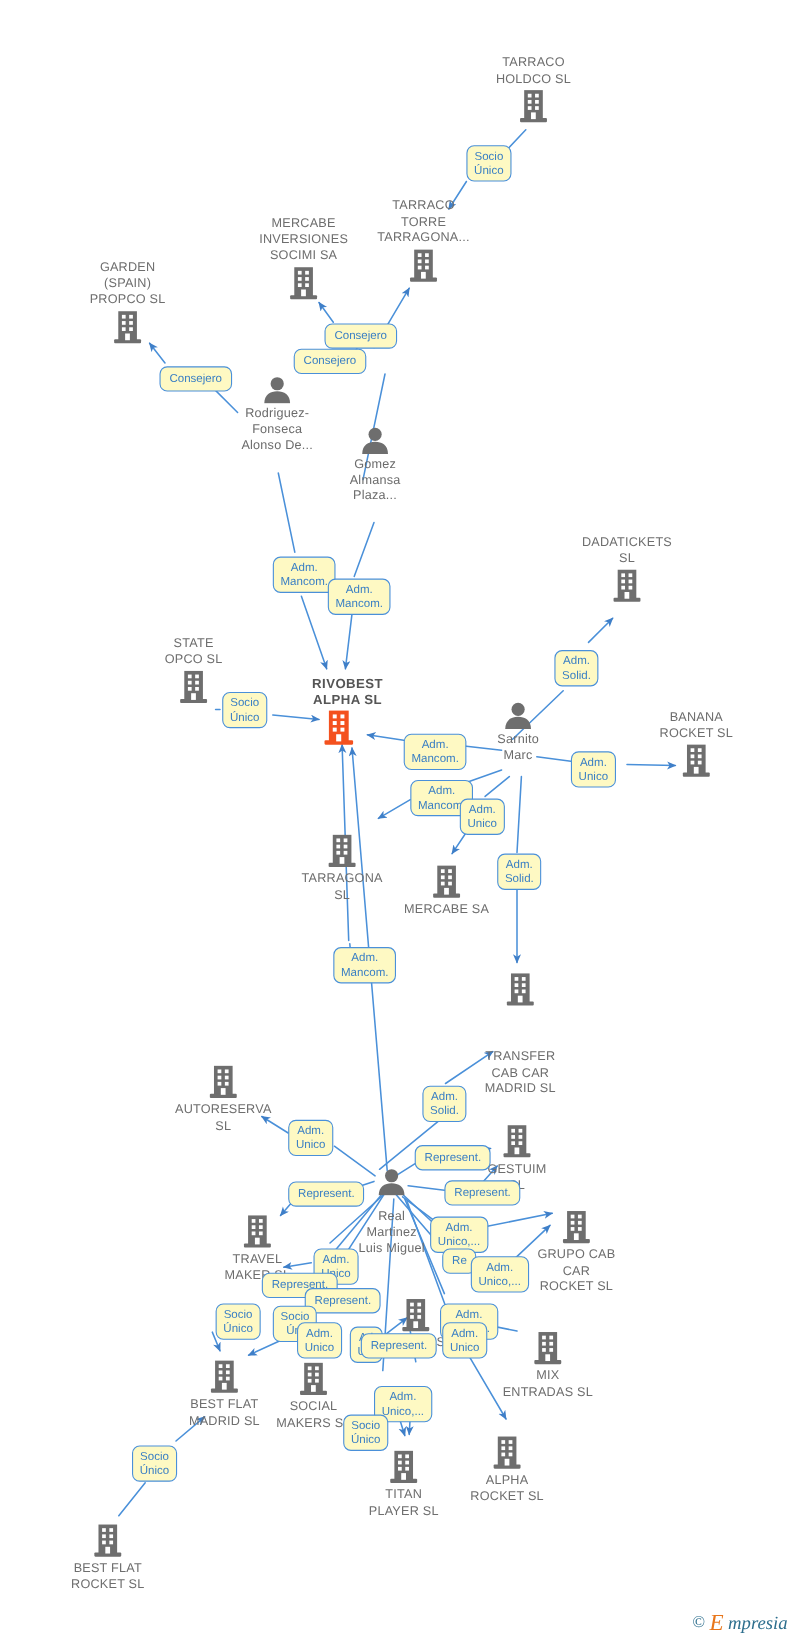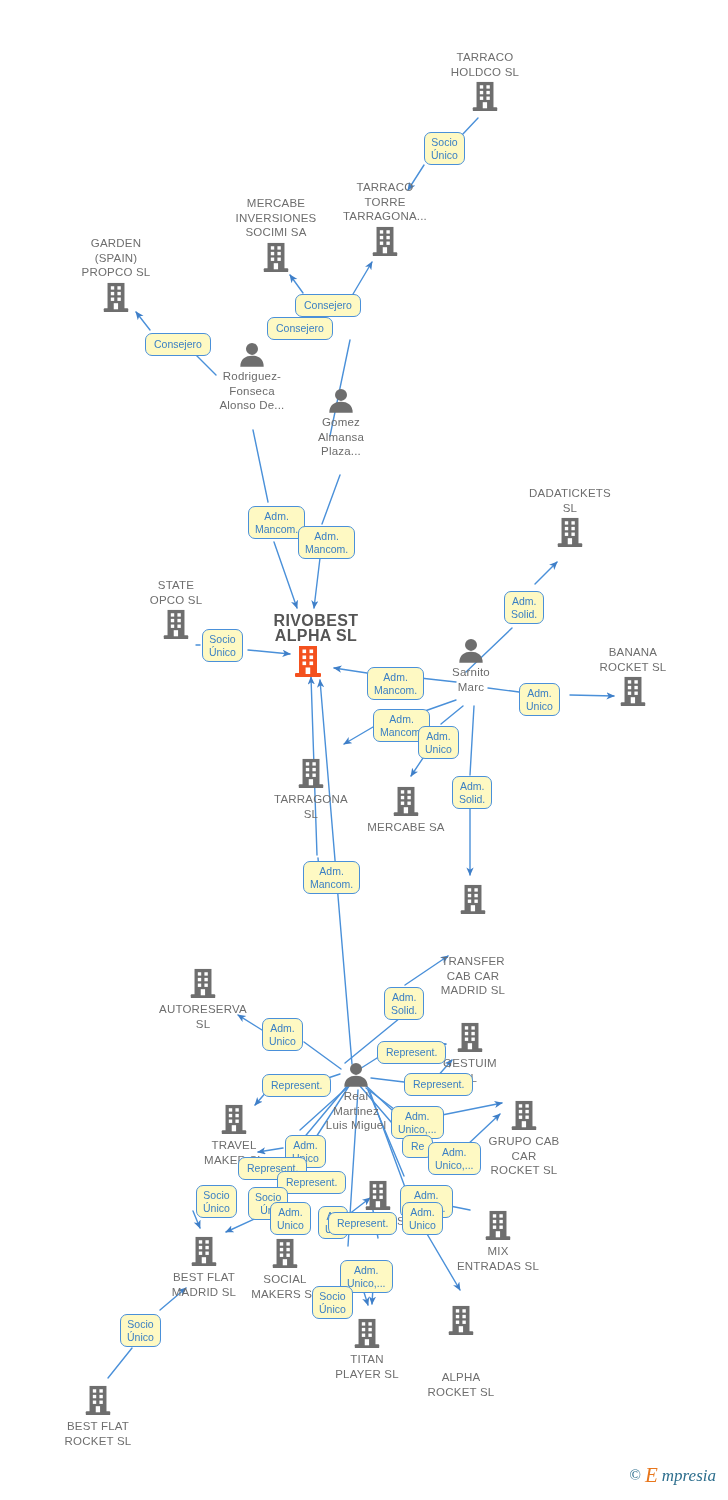--- a/index.html
+++ b/index.html
@@ -36,21 +36,21 @@
     font-size: 11.5px;
     line-height: 14.5px;
     color: #6b6b6b;
     letter-spacing: 0.2px;
     white-space: pre-line;
   }
   .node.company .nlabel { color: #6e6e6e; }
   .node.focus .nlabel {
     color: #555555;
     font-weight: bold;
-    font-size: 16px;
+    font-size: 12px;
     letter-spacing: 0.4px;
     margin-left: 16px;
   }
   .node .glyph { line-height: 0; }
 
   
   .node.below .nlabel { order: 2; margin-top: 2px; }
   .node.below .glyph  { order: 1; }
   .node.above .nlabel { order: 1; margin-bottom: 2px; }
   .node.above .glyph  { order: 2; }
@@ -413,21 +413,21 @@
     <rect x="17.5" y="4.5" width="3.6" height="3.6" fill="#fff"></rect>
     <rect x="10.5" y="10.5" width="3.6" height="3.6" fill="#fff"></rect>
     <rect x="17.5" y="10.5" width="3.6" height="3.6" fill="#fff"></rect>
     <rect x="10.5" y="16.5" width="3.6" height="3.6" fill="#fff"></rect>
     <rect x="17.5" y="16.5" width="3.6" height="3.6" fill="#fff"></rect>
     <rect x="13.6" y="22.5" width="4.6" height="6.5" fill="#fff"></rect>
   </svg></div>
         <div class="nlabel">GESTUIM
 SL</div>
       </div>
-      <div class="node person below" style="left: 356px; top: 1062px;">
+      <div class="node person below" style="left: 356px; top: 1062px; gap: 10px;">
         <div class="glyph"><svg width="30" height="25" viewBox="0 0 32 26">
     <circle cx="16" cy="7" r="6.4" fill="#6e6e6e"></circle>
     <path d="M3.5,26 C3.5,17.5 9.3,14.2 16,14.2 C22.7,14.2 28.5,17.5 28.5,26 Z" fill="#6e6e6e"></path>
   </svg></div>
         <div class="nlabel">Real
 Martinez
 Luis Miguel</div>
       </div>
       <div class="node company below" style="left: 234px; top: 1104px;">
         <div class="glyph"><svg width="32" height="32" viewBox="0 0 32 34">
@@ -512,21 +512,21 @@
     <rect x="17.5" y="4.5" width="3.6" height="3.6" fill="#fff"></rect>
     <rect x="10.5" y="10.5" width="3.6" height="3.6" fill="#fff"></rect>
     <rect x="17.5" y="10.5" width="3.6" height="3.6" fill="#fff"></rect>
     <rect x="10.5" y="16.5" width="3.6" height="3.6" fill="#fff"></rect>
     <rect x="17.5" y="16.5" width="3.6" height="3.6" fill="#fff"></rect>
     <rect x="13.6" y="22.5" width="4.6" height="6.5" fill="#fff"></rect>
   </svg></div>
         <div class="nlabel">SOCIAL
 MAKERS  SL</div>
       </div>
-      <div class="node company below" style="left: 461px; top: 1305px; gap: 31px;">
+      <div class="node company below" style="left: 461px; top: 1305px;">
         <div class="glyph"><svg width="32" height="32" viewBox="0 0 32 34">
     <rect x="7" y="1" width="18" height="28" fill="#6e6e6e"></rect>
     <rect x="3" y="28" width="26" height="4" rx="1" fill="#6e6e6e"></rect>
     <rect x="10.5" y="4.5" width="3.6" height="3.6" fill="#fff"></rect>
     <rect x="17.5" y="4.5" width="3.6" height="3.6" fill="#fff"></rect>
     <rect x="10.5" y="10.5" width="3.6" height="3.6" fill="#fff"></rect>
     <rect x="17.5" y="10.5" width="3.6" height="3.6" fill="#fff"></rect>
     <rect x="10.5" y="16.5" width="3.6" height="3.6" fill="#fff"></rect>
     <rect x="17.5" y="16.5" width="3.6" height="3.6" fill="#fff"></rect>
     <rect x="13.6" y="22.5" width="4.6" height="6.5" fill="#fff"></rect>

